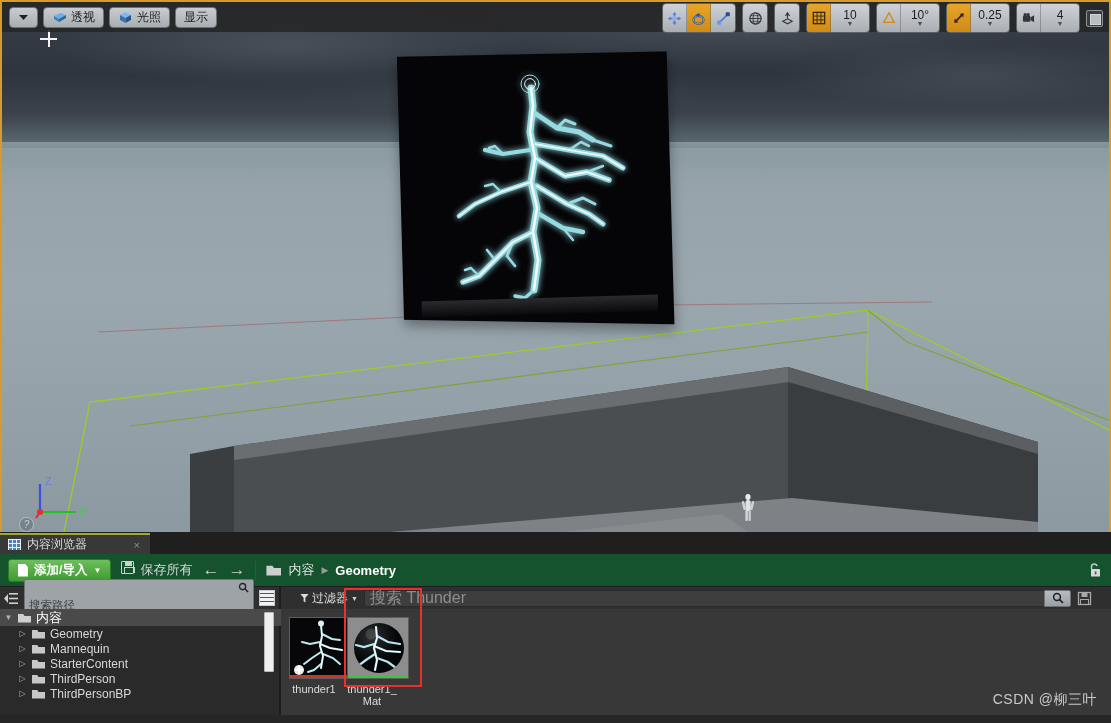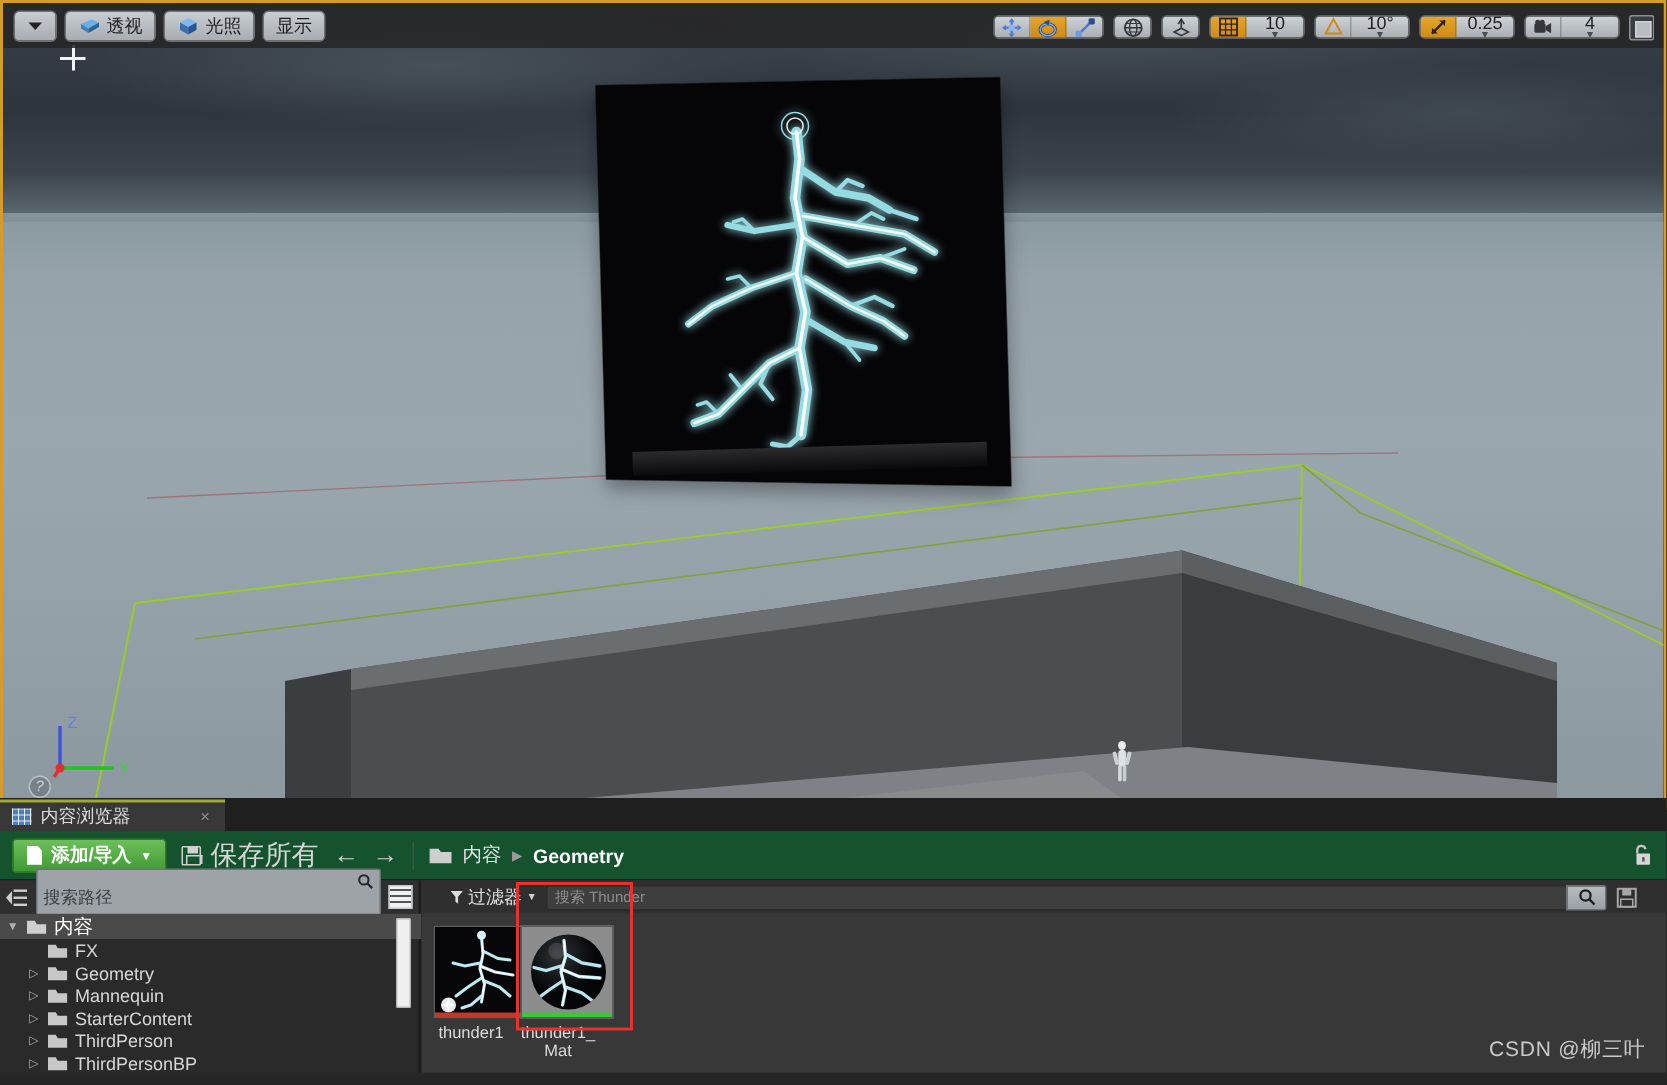--- a/index.html
+++ b/index.html
@@ -99,21 +99,21 @@
     color: #1d1f21; font-size: 12px; white-space: nowrap;
   }
   .tb-btn.arrow { padding: 0 6px; }
   .tb-ico { width: 15px; height: 14px; flex: none; }
 
   .tb-right {
     position: absolute; right: 6px; top: 5px; height: 22px;
     display: flex; align-items: center; gap: 6px; z-index: 21;
   }
   .tb-group {
-    display: flex; align-items: flex-start; height: 16px;
+    display: flex; align-items: flex-start; height: 30px;
     border: 1px solid #5d6165; border-radius: 4px; overflow: hidden;
     background: linear-gradient(to bottom, #cfd3d7, #a9aeb3);
   }
   .tb-cell {
     display: flex; align-items: center; justify-content: center;
     width: 24px; height: 100%;
     border-right: 1px solid rgba(90,95,100,.45);
   }
   .tb-cell:last-child { border-right: none; }
   .tb-cell.active { background: linear-gradient(to bottom, #e7a52b, #cf8b16); }
@@ -162,21 +162,21 @@
     display: flex; align-items: center; gap: 6px;
     height: 23px; padding: 0 9px; border-radius: 3px;
     background: linear-gradient(to bottom, #6dbf5a, #3f9a33);
     border: 1px solid #2e7a26; color: #fff; font-size: 12.5px; font-weight: bold;
   }
   .add-btn .doc {
     width: 10px; height: 13px; background: #fff; position: relative; flex: none;
     clip-path: polygon(0 0, 68% 0, 100% 28%, 100% 100%, 0 100%);
   }
   .add-btn .caret { font-size: 8px; }
-  .save-all { display: flex; align-items: center; gap: 6px; color: #d7d7d7; font-size: 18px; }
+  .save-all { display: flex; gap: 6px; color: #d7d7d7; font-size: 13px; }
   .disk {
     width: 13px; height: 13px; border: 1.4px solid #d0d0d0; border-radius: 1px;
     position: relative; flex: none;
   }
   .disk:before { content:""; position:absolute; left:3px; top:-1px; width:7px; height:5px; background:#d0d0d0; }
   .disk:after { content:""; position:absolute; left:2px; bottom:0px; width:9px; height:5px; border:1px solid #d0d0d0; border-bottom:none; }
   .nav-arrows { display: flex; align-items: center; gap: 9px; color: #cfcfcf; font-size: 17px; }
   .cb-divider { width: 1px; height: 19px; background: #4a4a4a; }
   .breadcrumb { display: flex; align-items: center; gap: 7px; color: #e3e3e3; font-size: 13px; }
   .folder-ico {
@@ -191,21 +191,21 @@
 
   
   .tree-panel { width: 281px; height: 128px; background: #2a2a2a; position: relative; border-right: 2px solid #1c1c1c; }
   .tree-search {
     height: 22px; display: flex; align-items: center; gap: 5px; padding: 0 4px;
     background: #2f2f2f;
   }
   .ts-ico { width: 15px; height: 13px; flex: none; }
   .ts-input {
     flex: 1; height: 17px; background: #9ea3a8; border: 1px solid #6e7378; border-radius: 2px;
-    display: flex; align-items: center; padding: 18px 4px; color: #3c4045; font-size: 11.5px;
+    display: flex; padding: 18px 4px; color: #3c4045; font-size: 11.5px;
     position: relative;
   }
   .ts-input .mag { position: absolute; right: 4px; top: 2px; }
   .ts-list {
     width: 16px; height: 16px; border: 1px solid #c5c9cd; background: #f0f2f3; flex: none;
     background-image: linear-gradient(to bottom, transparent 2px, #555 2px, #555 3px, transparent 3px,
       transparent 6px, #555 6px, #555 7px, transparent 7px, transparent 10px, #555 10px, #555 11px, transparent 11px);
   }
   .tree-list { position: absolute; left: 0; top: 22px; width: 281px; height: 106px; overflow: hidden; }
   .tree-row {
@@ -228,21 +228,21 @@
   .asset-panel { flex: 1; height: 128px; background: #383838; position: relative; }
   .asset-toolbar {
     height: 22px; display: flex; align-items: center; gap: 6px; padding: 0 19px;
     background: #2f2f2f;
   }
   .filter-btn { display: flex; align-items: center; gap: 3px; color: #e0e0e0; font-size: 12px; }
   .funnel { width: 9px; height: 9px; background: #dcdcdc; clip-path: polygon(0 0, 100% 0, 60% 48%, 60% 100%, 40% 86%, 40% 48%); flex:none; }
   .filter-btn .caret { font-size: 7px; color: #cfcfcf; }
   .asset-search {
     flex: 1; height: 17px; background: #3e3e3e; border: 1px solid #2a2a2a; border-radius: 2px;
-    display: flex; align-items: center; padding: 0 5px; color: #8d8d8d; font-size: 10px;
+    display: flex; align-items: center; padding: 0 5px; color: #8d8d8d; font-size: 16px;
     position: relative;
   }
   .asset-search .mag-w {
     position: absolute; right: -1px; top: -1px; width: 27px; height: 17px;
     background: linear-gradient(to bottom, #b8bcc0, #9aa0a5); border: 1px solid #6d7276;
     border-radius: 0 2px 2px 0; display: flex; align-items: center; justify-content: center;
   }
   .asset-savebtn { width: 15px; height: 15px; flex: none; }
 
   .tiles { display: flex; gap: 8px; padding: 8px 0 0 8px; }
@@ -582,25 +582,20 @@
             </svg>
           </div>
           <div class="ts-list"></div>
         </div>
 
         <div class="tree-list">
           <div class="tree-row root">
             <span class="tree-exp">▼</span>
             <span class="f-ico open"></span>
             <span>内容</span>
-          </div>
-          <div class="tree-row" style="padding-left:18px">
-            <span class="tree-exp"></span>
-            <span class="f-ico"></span>
-            <span>FX</span>
           </div>
           <div class="tree-row" style="padding-left:18px">
             <span class="tree-exp">▷</span>
             <span class="f-ico"></span>
             <span>Geometry</span>
           </div>
           <div class="tree-row" style="padding-left:18px">
             <span class="tree-exp">▷</span>
             <span class="f-ico"></span>
             <span>Mannequin</span>

